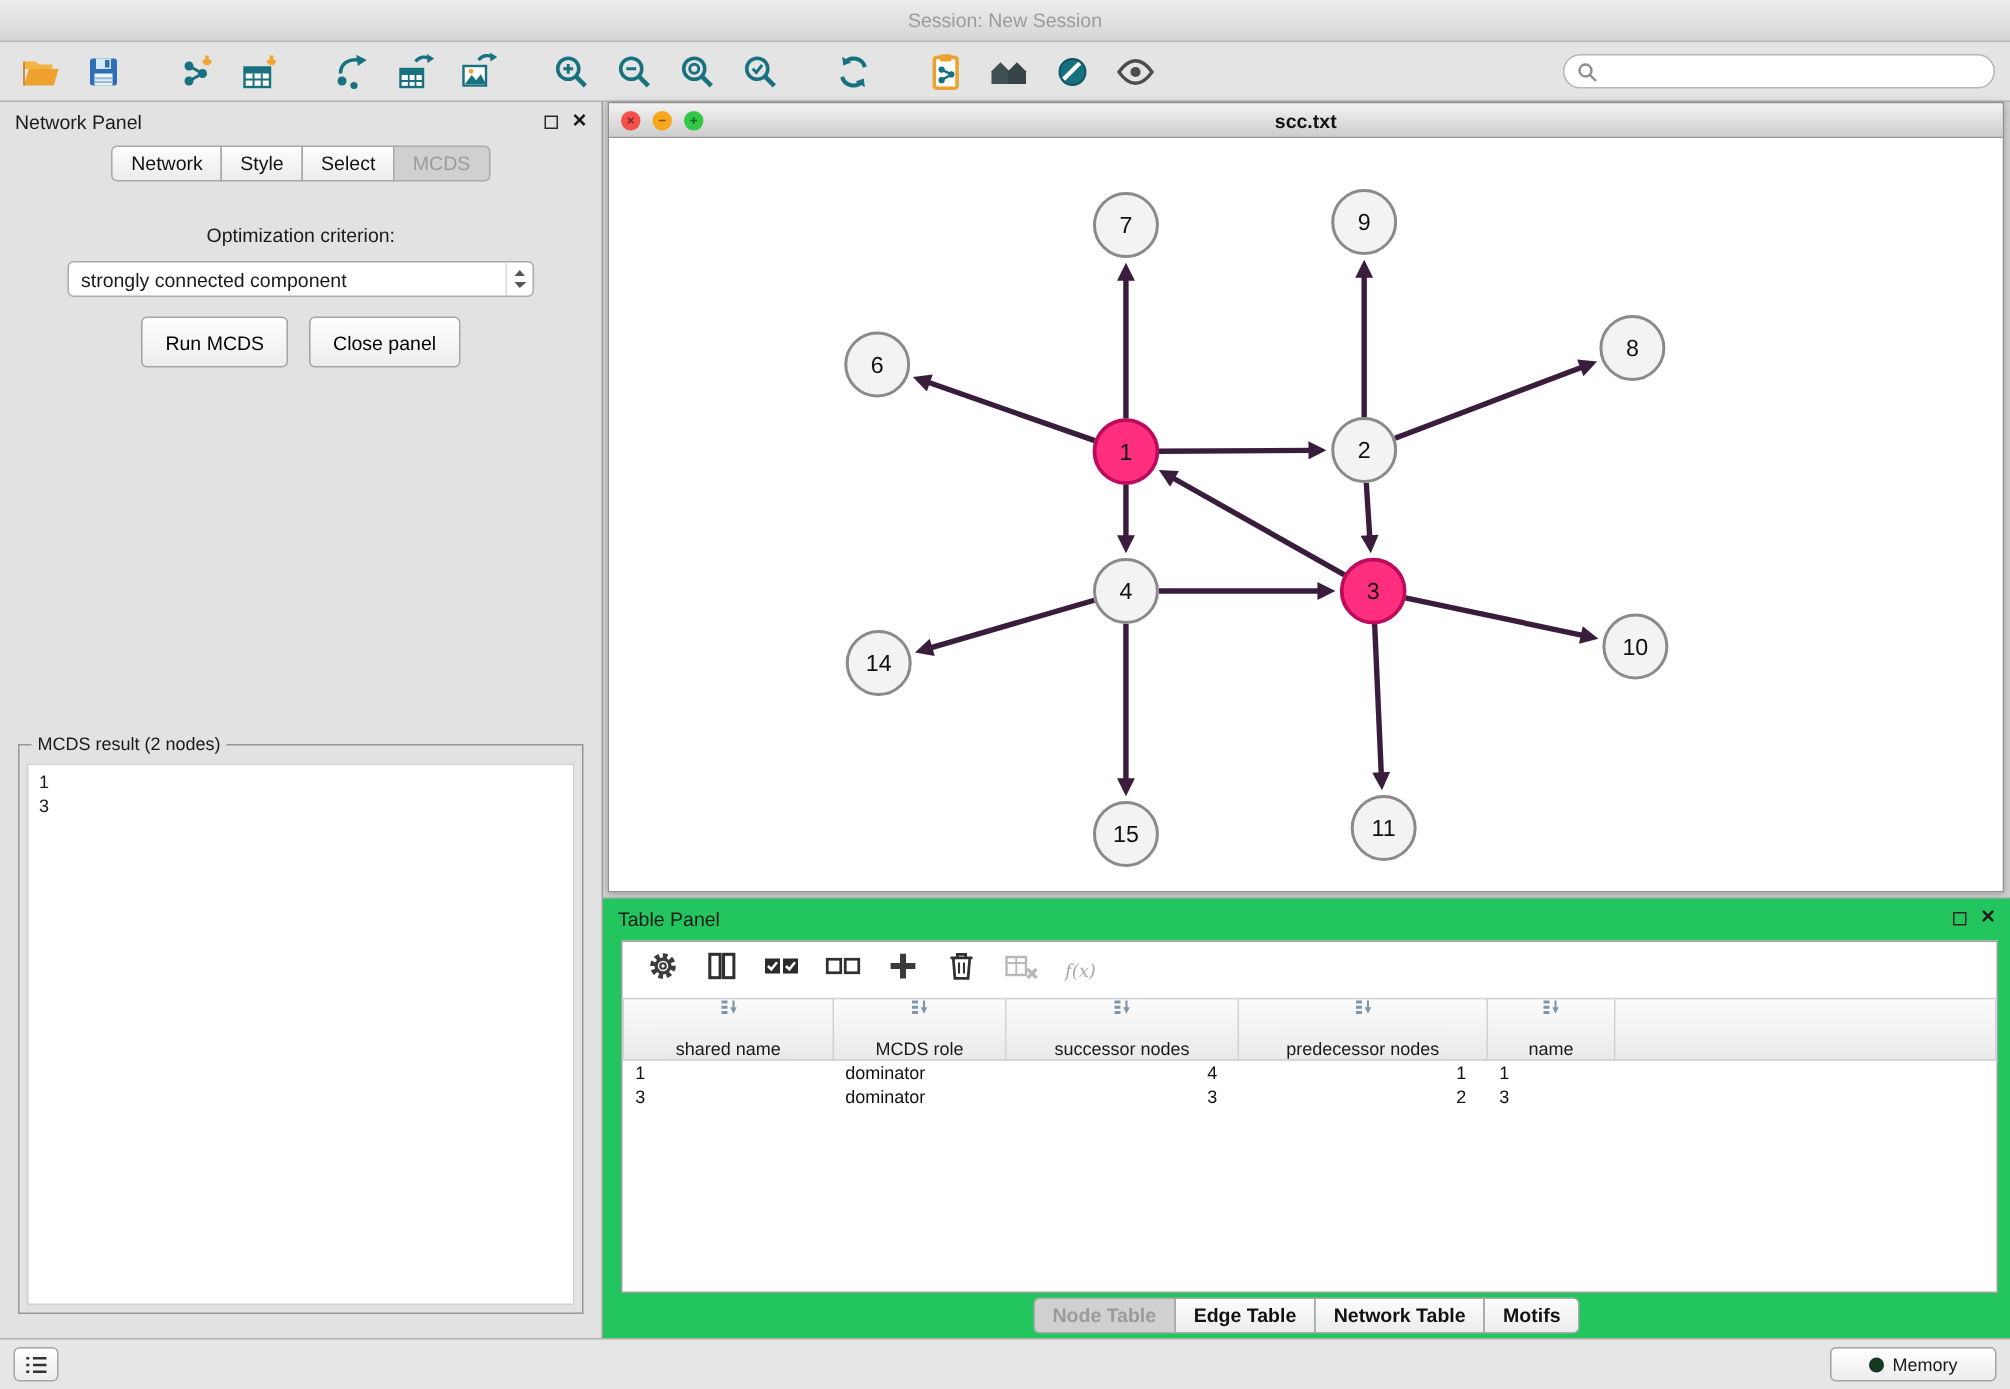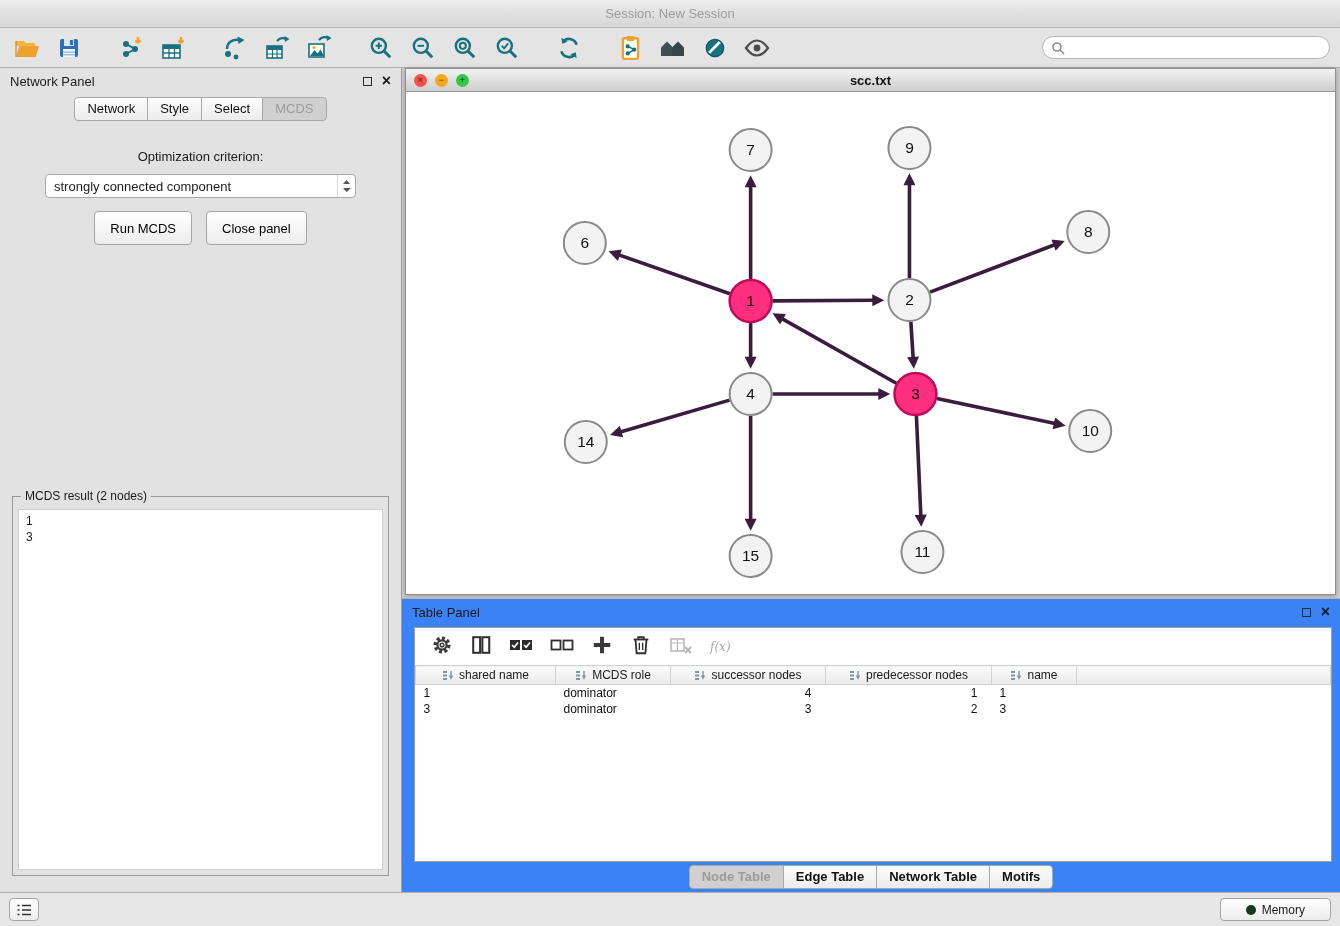--- a/index.html
+++ b/index.html
@@ -66,31 +66,31 @@
   .tl { width:13px; height:13px; border-radius:50%; font-size:9px; font-weight:bold; line-height:13px;
         text-align:center; color:rgba(0,0,0,.5); }
   .tl.red { background:#f4514a; }
   .tl.yellow { background:#f6a71c; }
   .tl.green { background:#33c748; }
   .net-title { position:absolute; left:0; right:0; text-align:center; font-size:13px; font-weight:bold; color:#111; }
   .net-canvas { flex:1; width:100%; height:100%; background:#fff; }
   .net-canvas text { font-family:"Liberation Sans", sans-serif; }
 
   
-  .table-panel { flex:1; display:flex; flex-direction:column; margin-top:3px; background:#3b82f6;
+  .table-panel { flex:1; display:flex; flex-direction:column; margin-top:3px; background:#22c55e;
                  border-top:1px solid #b2b2b2; min-height:0; }
   .table-frame { margin:2px 8px 0 12px; flex:1; border:1px solid #a0a0a0; background:#fff;
                  display:flex; flex-direction:column; min-height:0; }
   .table-toolbar { height:37px; flex:none; display:flex; align-items:center; gap:17px; padding:0 16px; }
   .fx { font-family:"DejaVu Serif", serif; font-style:italic; font-size:12px; color:#a9a9a9; }
   .grid { flex:1; overflow:hidden; }
   table { border-collapse:collapse; width:100%; table-layout:fixed; }
   th { height:19px; background:linear-gradient(#fbfbfb,#eaeaea); border:1px solid #d2d2d2;
        font-weight:normal; font-size:12px; color:#1a1a1a; padding:0; }
-  .thw { display:flex; align-items:center; justify-content:center; gap:5px; }
+  .thw { display:flex; align-items:center; justify-content:center; gap:15px;flex-direction:column; }
   td { height:16px; padding:0 8px; font-size:12px; color:#111; white-space:nowrap; }
   td.right { text-align:right; padding-right:14px; }
   .table-tabs { height:30px; flex:none; display:flex; justify-content:center; align-items:center; }
 
   
   .statusbar { height:34px; flex:none; border-top:1px solid #b0b0b0; background:#e6e6e6;
                display:flex; align-items:center; padding:0 9px; }
   .sq-btn { width:30px; height:23px; border:1px solid #a5a5a5; border-radius:4px;
             background:linear-gradient(#ffffff,#ececec); display:flex; align-items:center; justify-content:center; }
   .memory-btn { margin-left:auto; height:23px; border:1px solid #a5a5a5; border-radius:4px;

